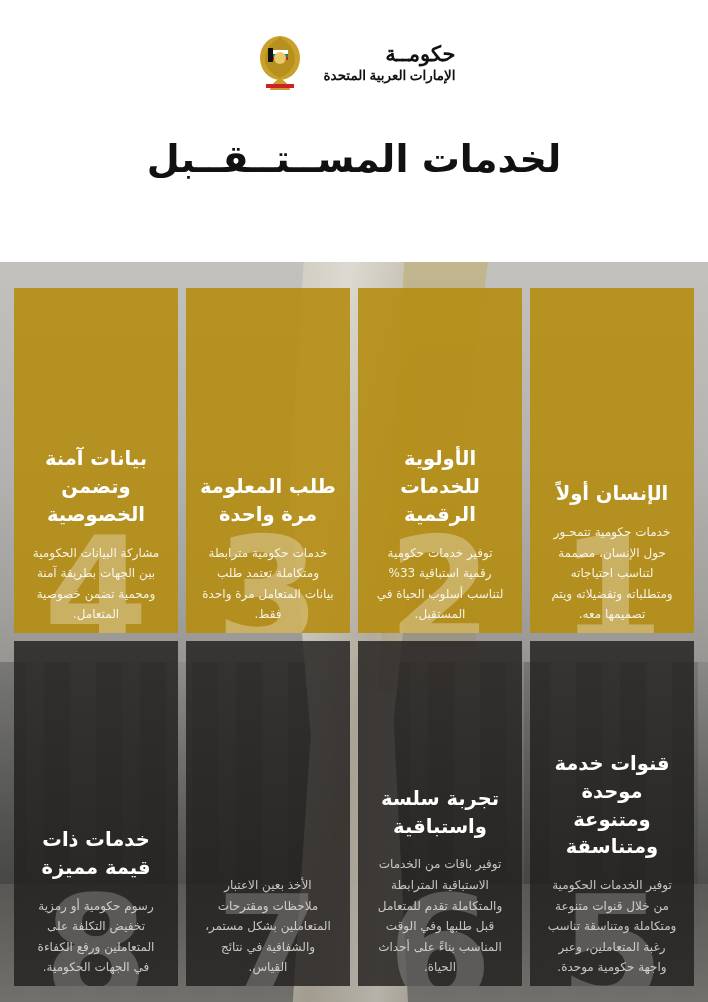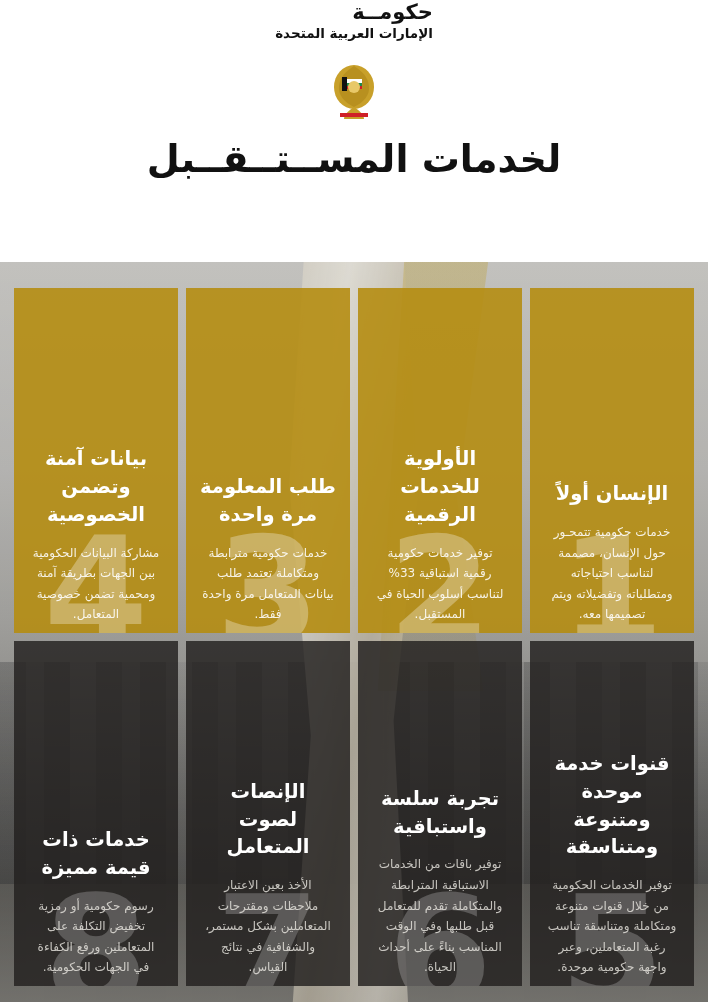--- a/index.html
+++ b/index.html
@@ -18,25 +18,26 @@
 
   
   .header {
     position: relative;
     height: 262px;
     background: #ffffff;
     padding-top: 26px;
   }
   .logo-row {
     display: flex;
-    flex-direction: column;
+    flex-direction: row;
     align-items: center;
     justify-content: center;
     gap: 15px;
     height: 74px;
+    font-family: Liberation Serif, serif;
   }
   .emblem {
     width: 56px; height: 70px;
     position: relative;
   }
   .emblem svg { display: block; }
   .logo-text {
     display: flex;
     flex-direction: column;
     align-items: flex-start;
@@ -260,21 +261,20 @@
         <div class="card-num">5</div>
       </div>
 
       <div class="card dark row2">
         <div class="card-title">تجربة سلسة واستباقية</div>
         <div class="card-desc">توفير باقات من الخدمات الاستباقية المترابطة والمتكاملة تقدم للمتعامل قبل طلبها وفي الوقت المناسب بناءً على أحداث الحياة.</div>
         <div class="card-num">6</div>
       </div>
 
       <div class="card dark row2">
-        <div class="card-title">الإنصات لصوت المتعامل</div>
         <div class="card-desc">الأخذ بعين الاعتبار ملاحظات ومقترحات المتعاملين بشكل مستمر، والشفافية في نتائج القياس.</div>
         <div class="card-num">7</div>
       </div>
 
       <div class="card dark row2">
         <div class="card-title">خدمات ذات قيمة مميزة</div>
         <div class="card-desc">رسوم حكومية أو رمزية تخفيض التكلفة على المتعاملين ورفع الكفاءة في الجهات الحكومية.</div>
         <div class="card-num">8</div>
       </div>
 

